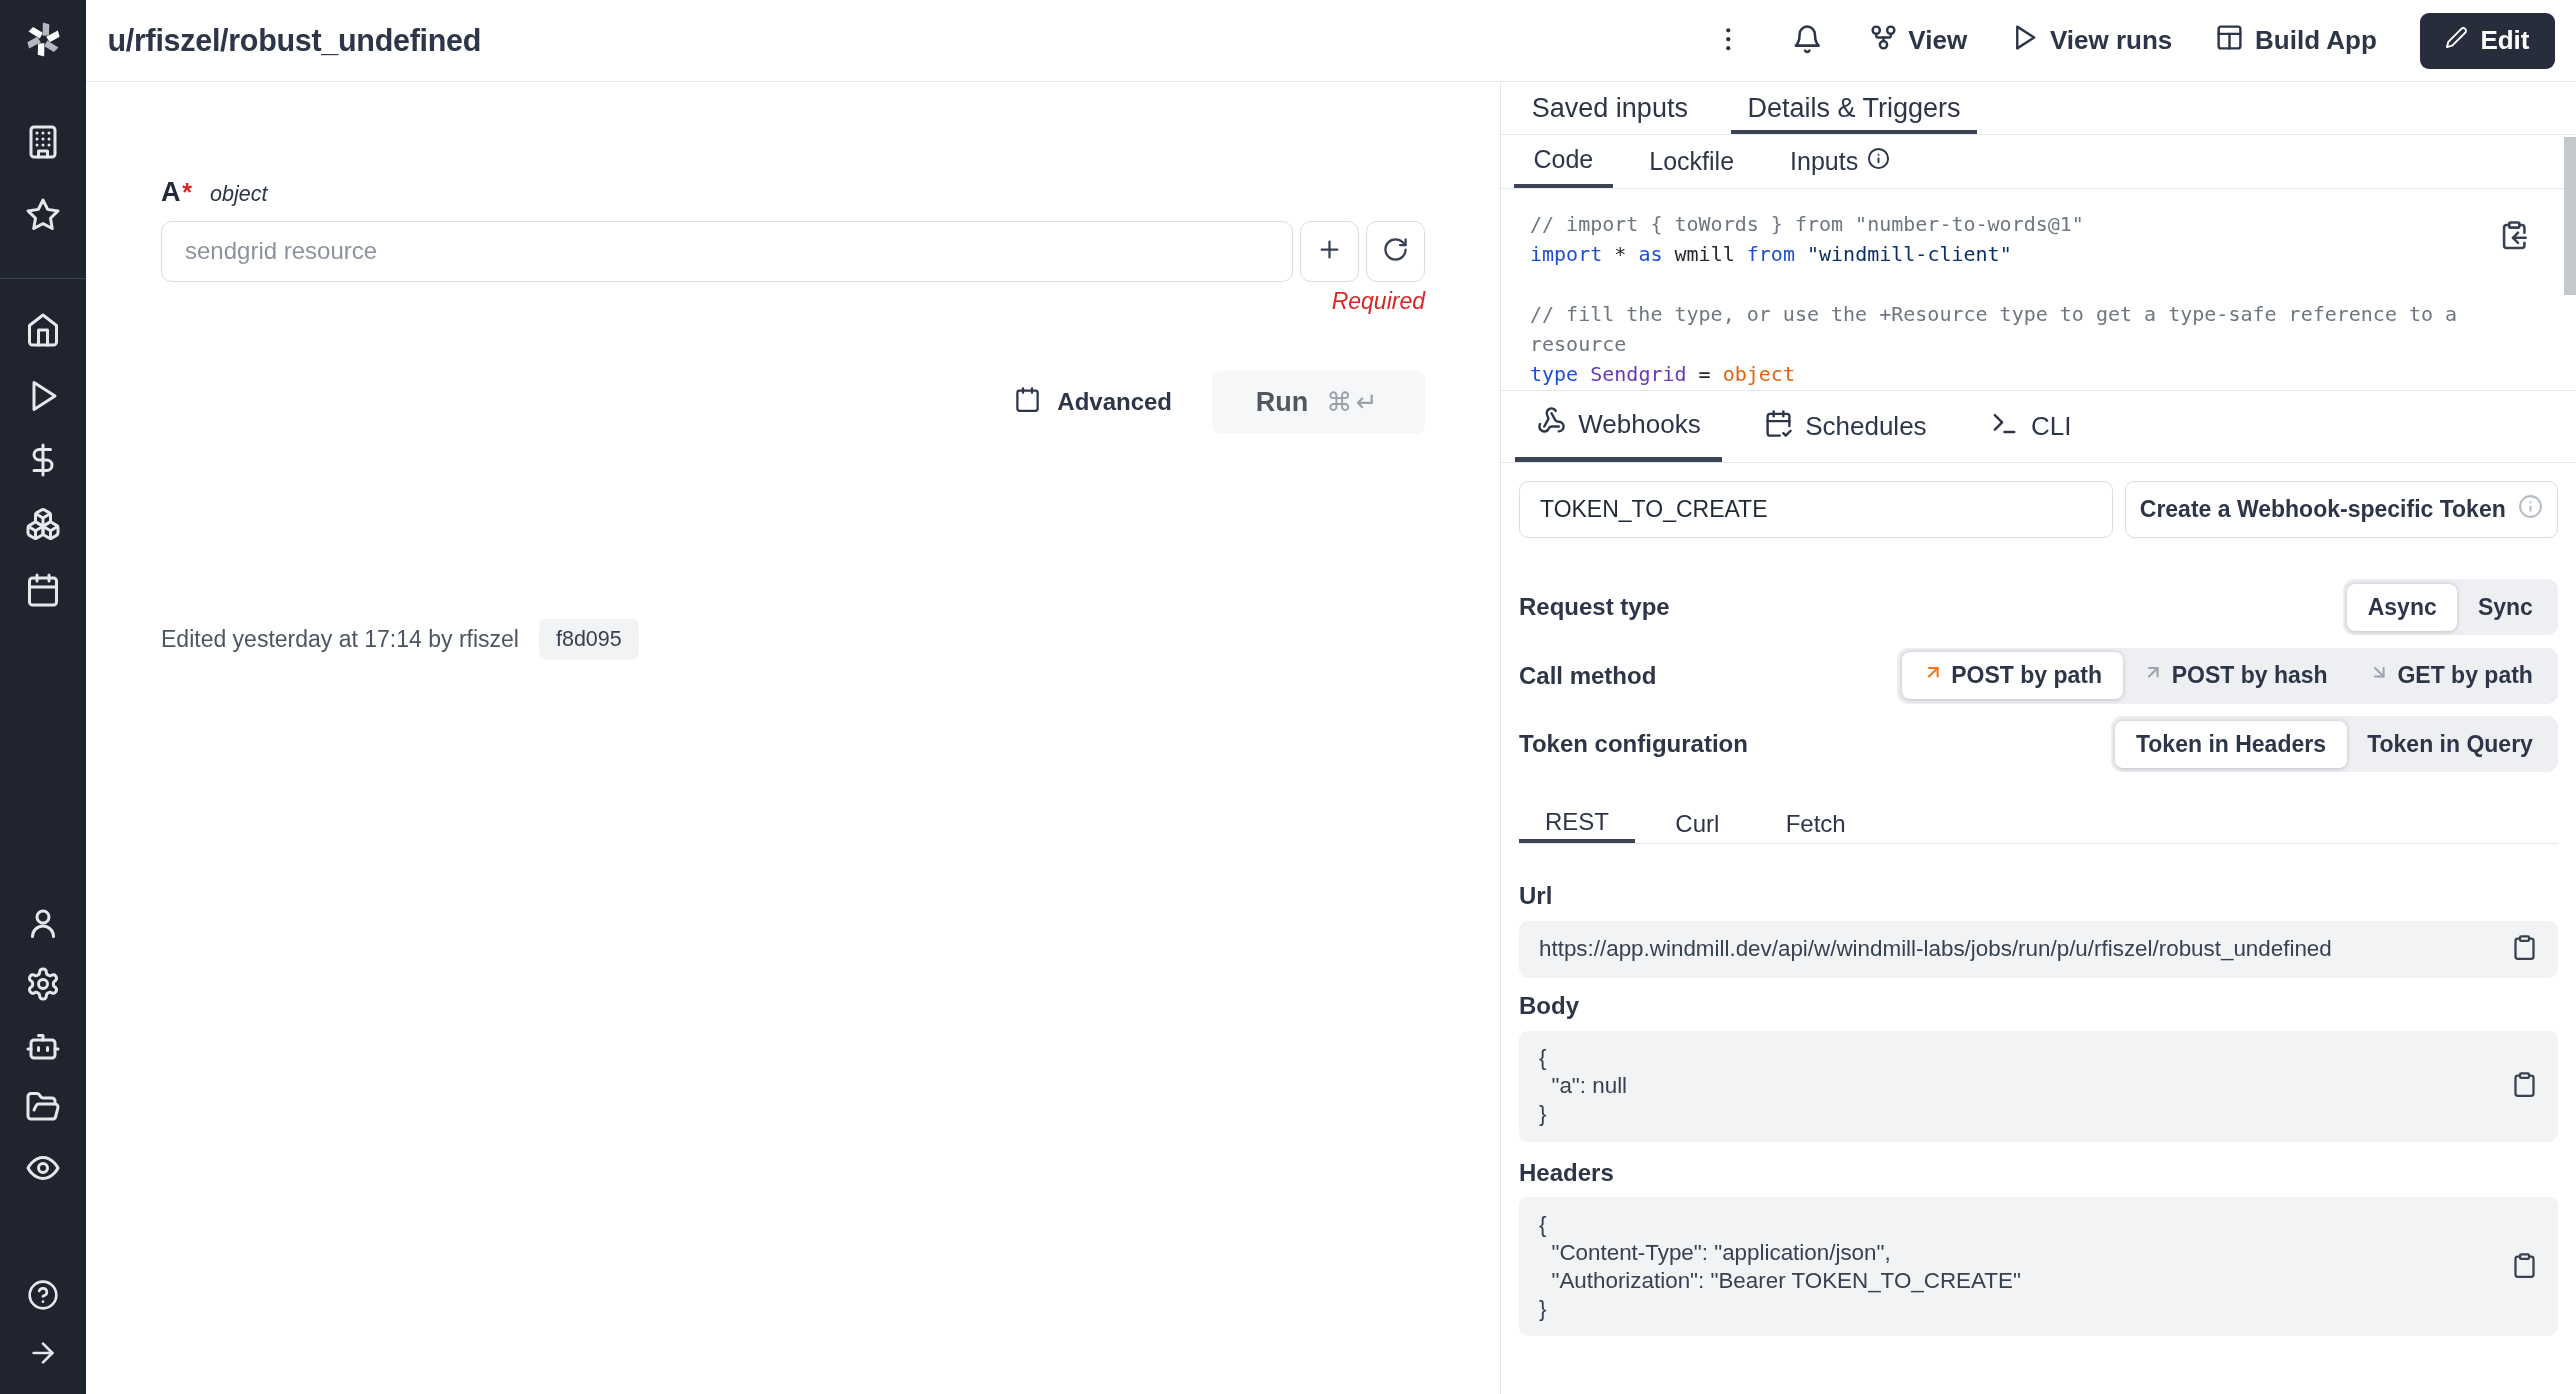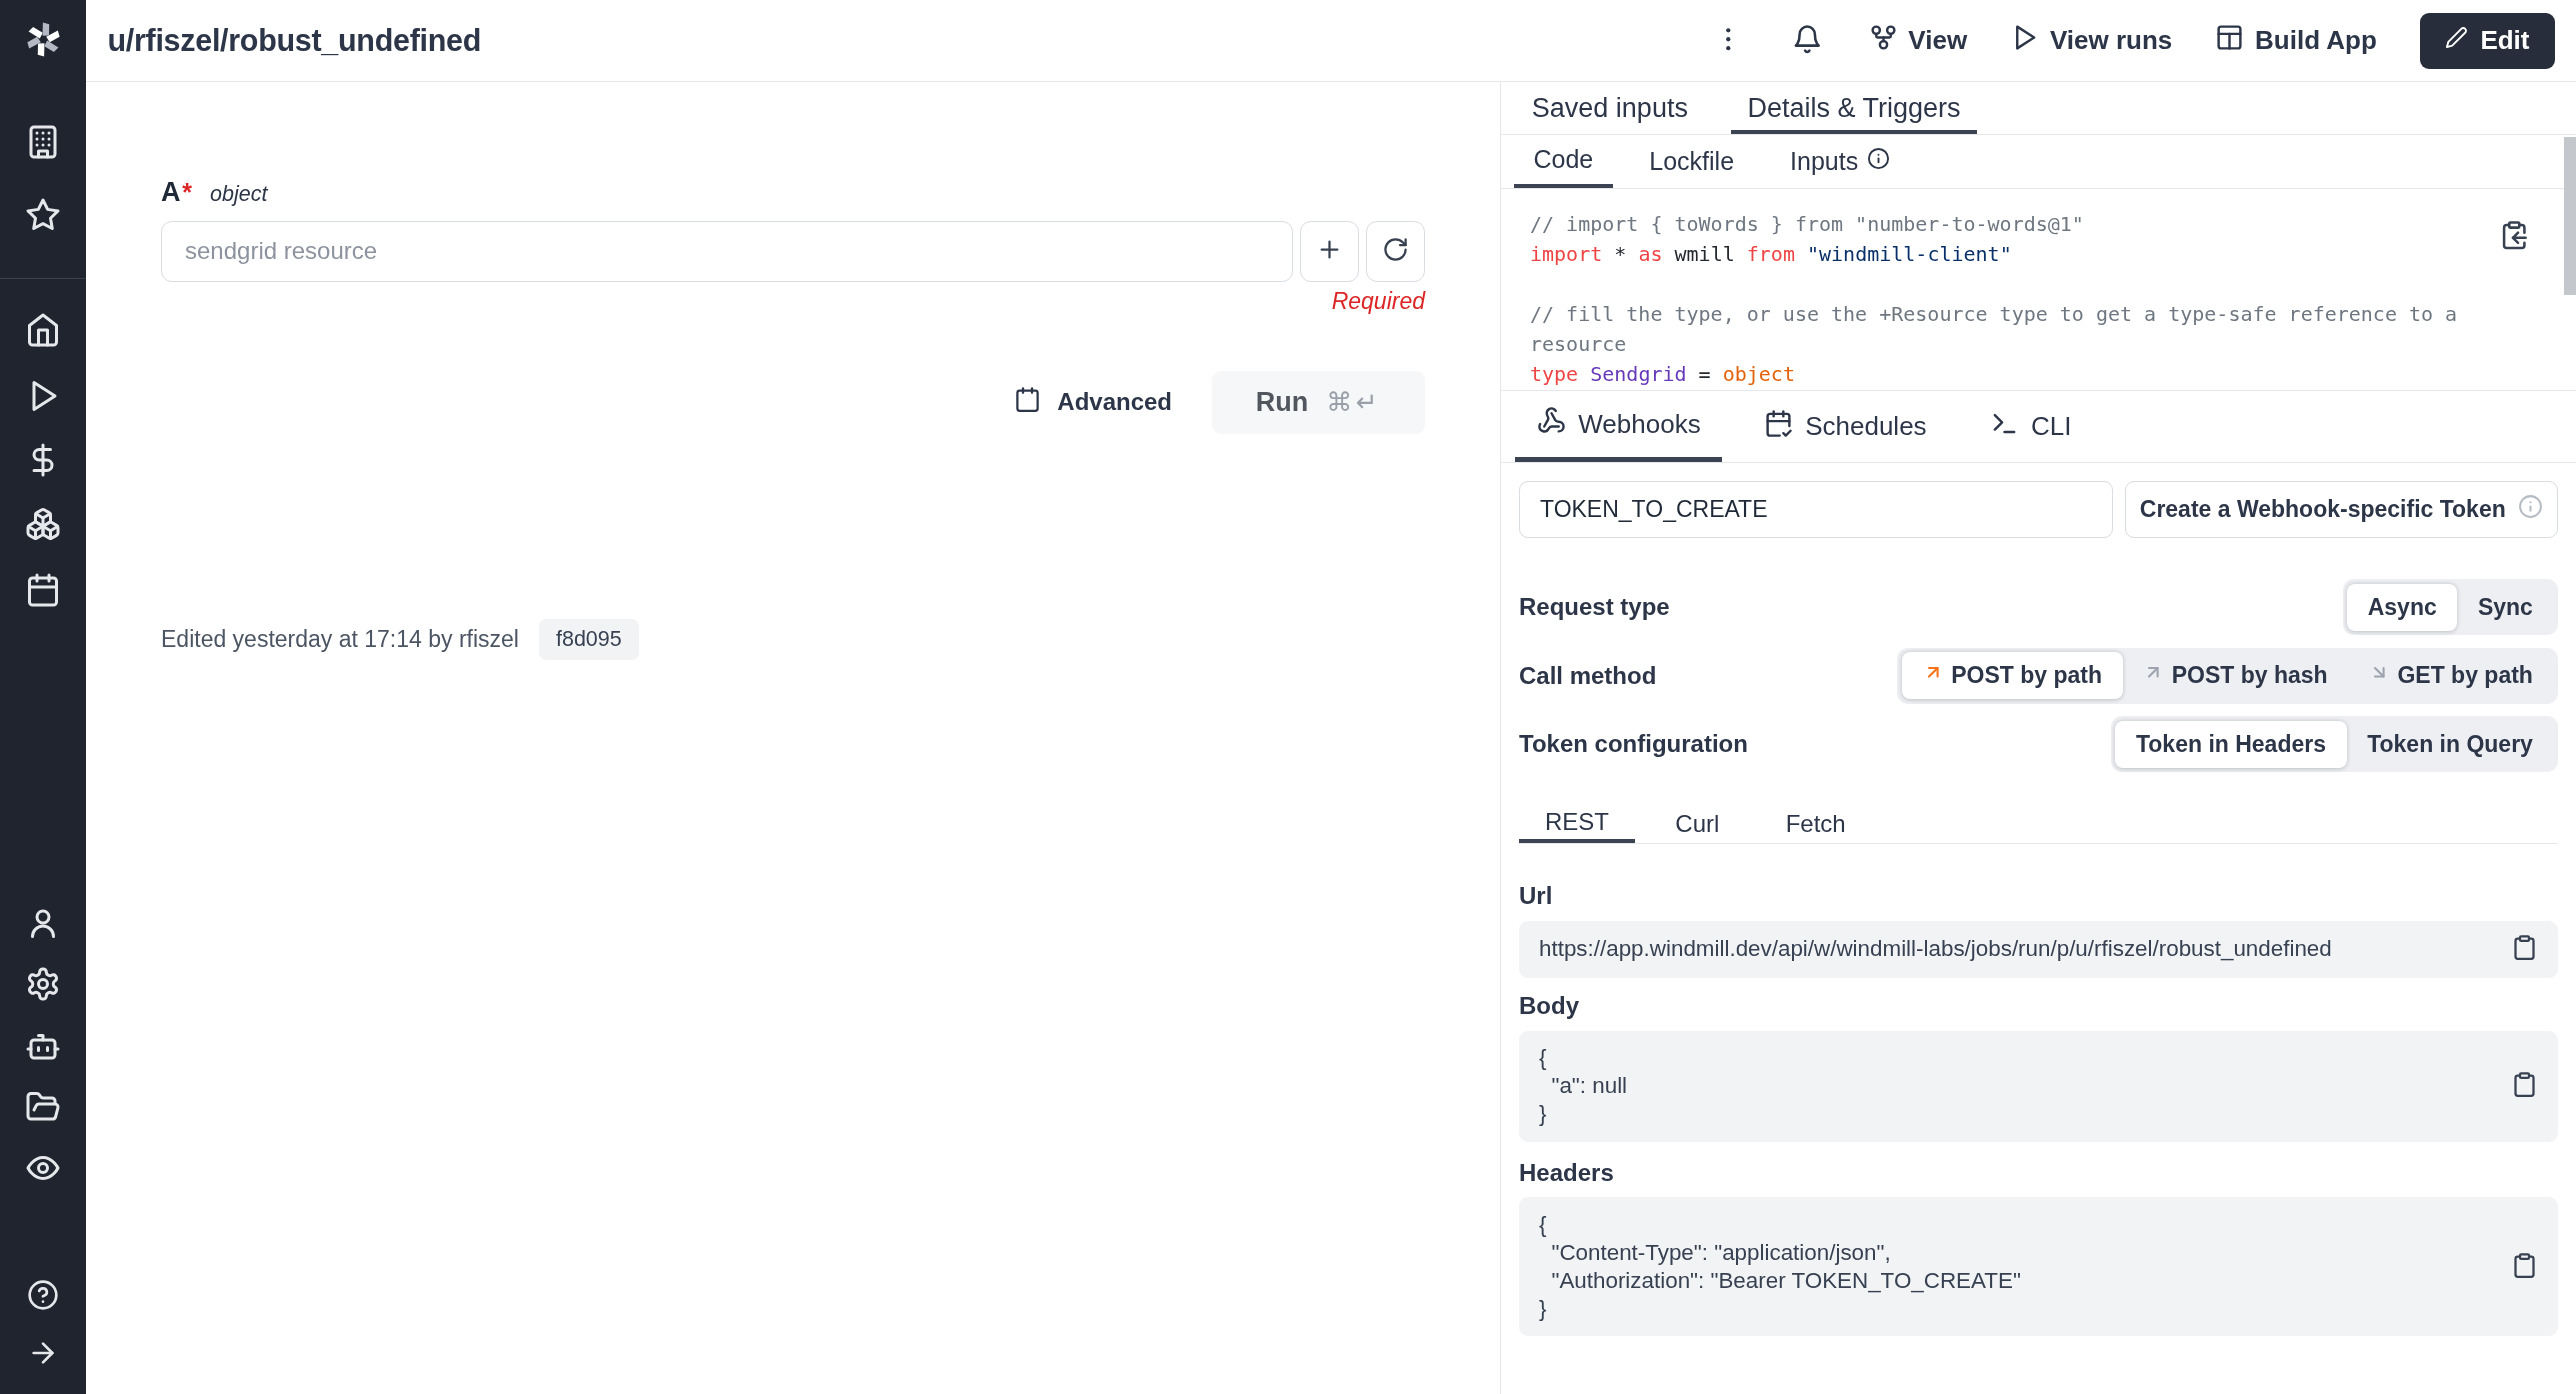--- a/index.html
+++ b/index.html
@@ -51,21 +51,21 @@
   .panel { position:absolute; left:1500px; top:82px; width:1076px; height:1312px; background:#fff; border-left:0.9px solid #e5e7eb; overflow:hidden; }
   .main-tabs { height:53px; border-bottom:0.9px solid #e5e7eb; display:flex; align-items:stretch; padding-left:29px; gap:56px; }
   .mtab { display:flex; align-items:center; font-size:27px; color:#2d3648; background:none; border:none; font-family:inherit; cursor:pointer; position:relative; padding:0 1.8px; }
   .mtab.active::after { content:""; position:absolute; left:-14.3px; right:-14.3px; bottom:0; height:4.5px; background:#3c4454; }
   .code-tabs { height:54px; border-bottom:0.9px solid #e5e7eb; display:flex; align-items:stretch; padding-left:12.5px; gap:16px; }
   .ctab { display:flex; align-items:center; gap:9px; font-size:25px; color:#2d3648; background:none; border:none; font-family:inherit; cursor:pointer; position:relative; padding:0 20px; }
   .ctab.active { border-bottom:4.5px solid #3c4454; }
   .ctab svg { width:23px; height:23px; }
   .code-block { position:relative; height:202px; border-bottom:0.9px solid #e5e7eb; padding:20px 0 0 29px; }
   .code-pre { width:1008px; font-family:"DejaVu Sans Mono","Liberation Mono",monospace; font-size:20px; line-height:30px; white-space:pre-wrap; word-break:break-word; }
-  .tok-cm{color:#6e7781} .tok-kw{color:#ef4444} .tok-pl{color:#24292f} .tok-str{color:#0a3069} .tok-ty{color:#6639ba} .tok-bi{color:#e36209}
+  .tok-cm{color:#6e7781} .tok-kw{color:#1d4ed8} .tok-pl{color:#24292f} .tok-str{color:#0a3069} .tok-ty{color:#6639ba} .tok-bi{color:#e36209}
   .copy-code { position:absolute; right:47px; top:30.5px; background:none; border:none; color:#374151; cursor:pointer; }
   .copy-code svg { width:30.5px; height:30.5px; }
   .trigger-tabs { height:72px; border-bottom:0.9px solid #e5e7eb; display:flex; align-items:stretch; padding-left:14.3px; gap:20px; }
   .ttab { display:flex; align-items:center; gap:12.5px; font-size:26px; font-weight:500; color:#2d3648; background:none; border:none; font-family:inherit; cursor:pointer; padding:0 21.5px; }
   .ttab.active { border-bottom:5.4px solid #3c4454; }
   .ttab svg { width:29px; height:29px; }
   .wh-content { padding:0 18px; }
   .token-row { margin-top:18px; display:flex; gap:12.5px; }
   .token-input { flex:1; height:57px; border:0.9px solid #d8dce3; border-radius:9px; padding:8px 20px; font-size:23px; font-family:inherit; color:#1f2937; outline:none; }
   .create-token-btn { width:433px; height:57px; background:#fff; border:0.9px solid #d8dce3; border-radius:9px; display:flex; align-items:center; justify-content:center; gap:12.5px; font-size:23px; font-weight:700; color:#2d3648; font-family:inherit; cursor:pointer; }

